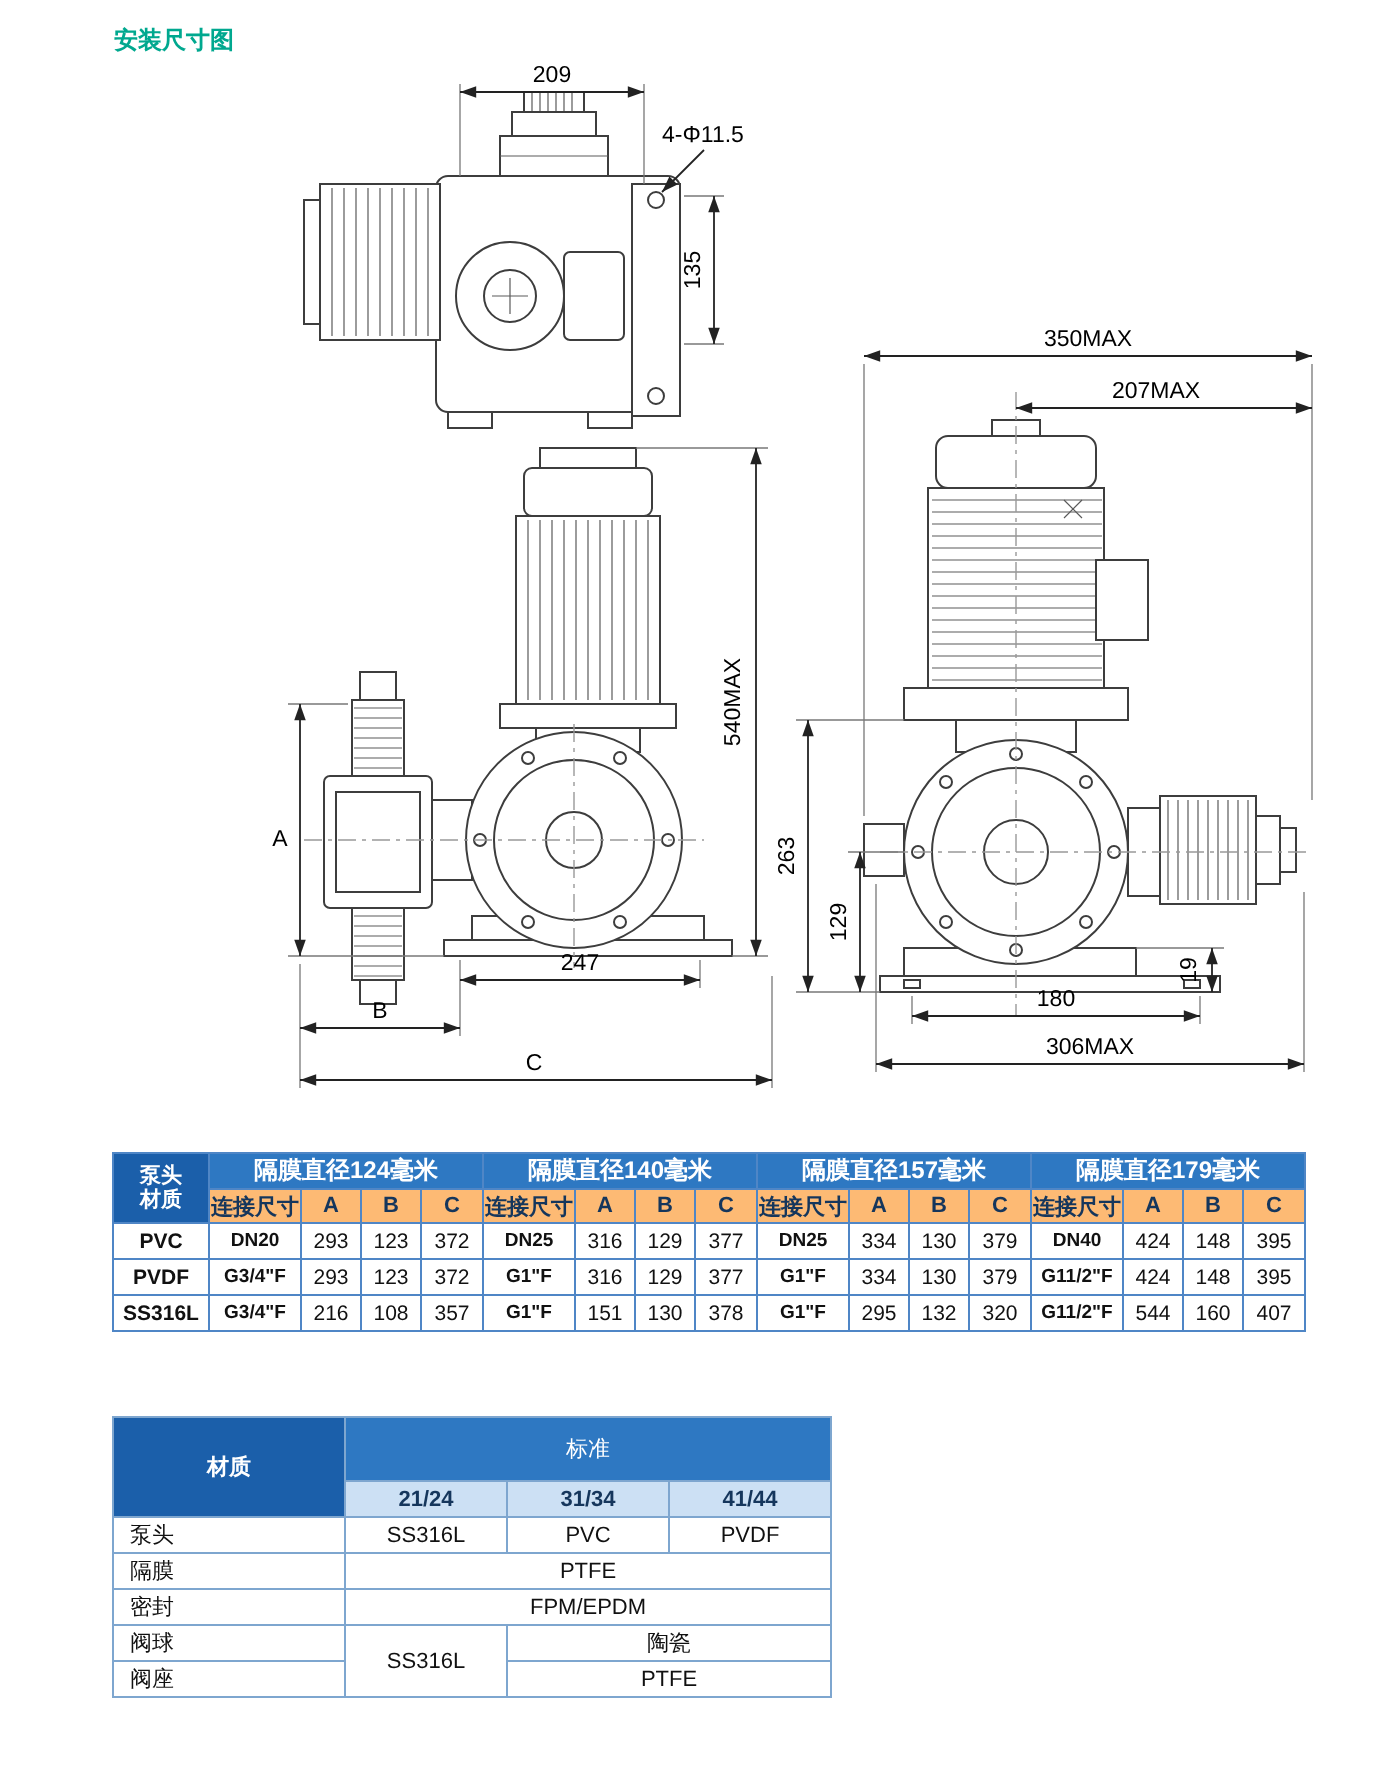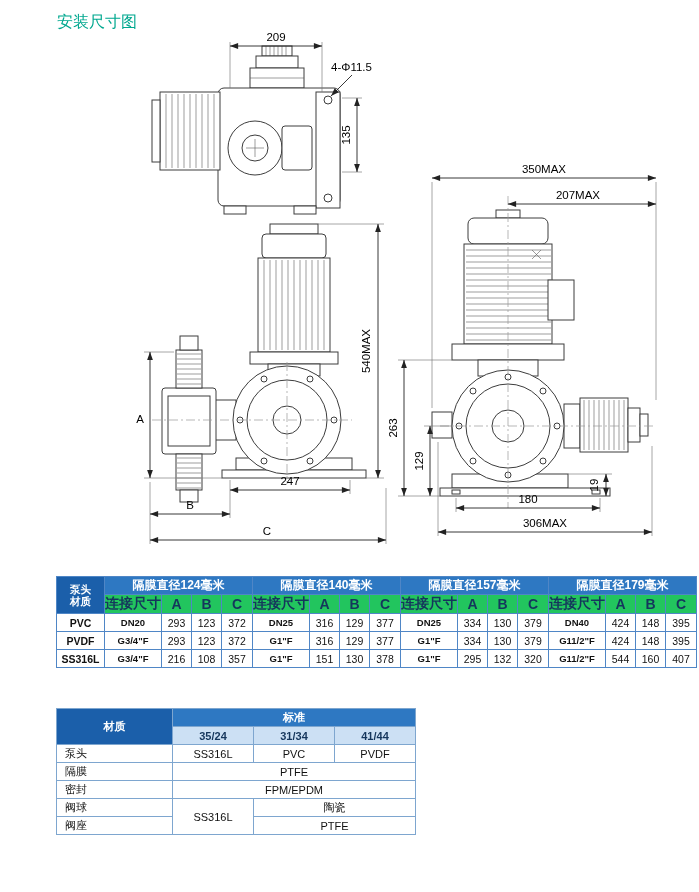--- a/index.html
+++ b/index.html
@@ -5,44 +5,44 @@
   :root{
     --teal:#00A88F;
     --dkblue:#1B5FAA;
     --blue:#2E78C2;
     --bdr:#4F86C6;
   }
   *{margin:0;padding:0;box-sizing:border-box}
   html,body{width:699px;height:892px}
   body{position:relative;background:#fff;color:#111;
        font-family:"Liberation Sans","DejaVu Sans",sans-serif}
-  .sec-title{position:absolute;left:57px;font-size:16px;font-weight:normal;color:var(--teal)}
+  .sec-title{position:absolute;left:57px;font-size:12px;font-weight:bold;color:var(--teal)}
   #title1{top:12px}
   #title2{top:710px}
   svg.drawing{position:absolute;left:0;top:0}
   .p rect,.p circle{fill:#fff;stroke:#3d3d3d;stroke-width:1}
   .p path{fill:none;stroke:#5a5a5a;stroke-width:.6}
   .cl path{fill:none;stroke:#999;stroke-width:.7;stroke-dasharray:9 3 2 3}
   .dim line{stroke:#222;stroke-width:.9}
   .dim .ext{stroke:#777;stroke-width:.65}
   .dimtext{font-size:11.5px;fill:#000}
   table{border-collapse:collapse;table-layout:fixed}
   .t1{position:absolute;left:56px;top:576px;font-size:10.5px}
   .t1 th,.t1 td{border:1px solid var(--bdr);text-align:center;padding:0;white-space:nowrap;overflow:hidden}
   .t1 thead th{height:17px}
   .t1 tbody td{height:18px;background:#fff}
   .t1 .corner{background:var(--dkblue);color:#fff;font-weight:bold;line-height:1.15;font-size:10.5px}
   .t1 .group{background:var(--blue);color:#fff;font-weight:bold;font-size:12px}
-  .t1 .sub{background:#22c55e;font-weight:bold;font-size:14px;color:#15365c}
+  .t1 .sub{background:#fdba74;font-weight:bold;font-size:11px;color:#15365c}
   .t1 td.mat{font-weight:bold}
   .t1 td.conn{font-weight:bold;font-size:9.5px}
   .t2{position:absolute;left:56px;top:708px;font-size:11px}
   .t2 th,.t2 td{border:1px solid #7EA6CF;text-align:center;padding:0;height:18px;background:#fff}
   .t2 .hmat{background:var(--dkblue);color:#fff;font-weight:bold}
-  .t2 .hstd{background:var(--blue);color:#fff;font-weight:bold;height:18px}
+  .t2 .hstd{background:var(--blue);color:#fff;font-weight:normal;height:32px}
   .t2 .hcol{background:#CCE0F4;font-weight:bold;color:#15365c}
   .t2 td.label{text-align:left;padding-left:8px}
 </style>
 </head>
 <body>
 
 <h1 class="sec-title" id="title1">安装尺寸图</h1>
 
 <svg class="drawing" width="699" height="560" viewBox="0 0 699 560">
   <defs>
@@ -355,21 +355,21 @@
       <col style="width:81px">
       <col style="width:81px">
       <col style="width:81px">
   </colgroup>
   <thead>
     <tr>
       <th rowspan="2" class="hmat">材质</th>
       <th colspan="3" class="hstd">标准</th>
     </tr>
     <tr>
-      <th class="hcol">35/24</th>
+      <th class="hcol">21/24</th>
       <th class="hcol">31/34</th>
       <th class="hcol">41/44</th>
     </tr>
   </thead>
   <tbody>
     <tr>
       <td class="label">泵头</td>
       <td>SS316L</td>
       <td>PVC</td>
       <td>PVDF</td>

